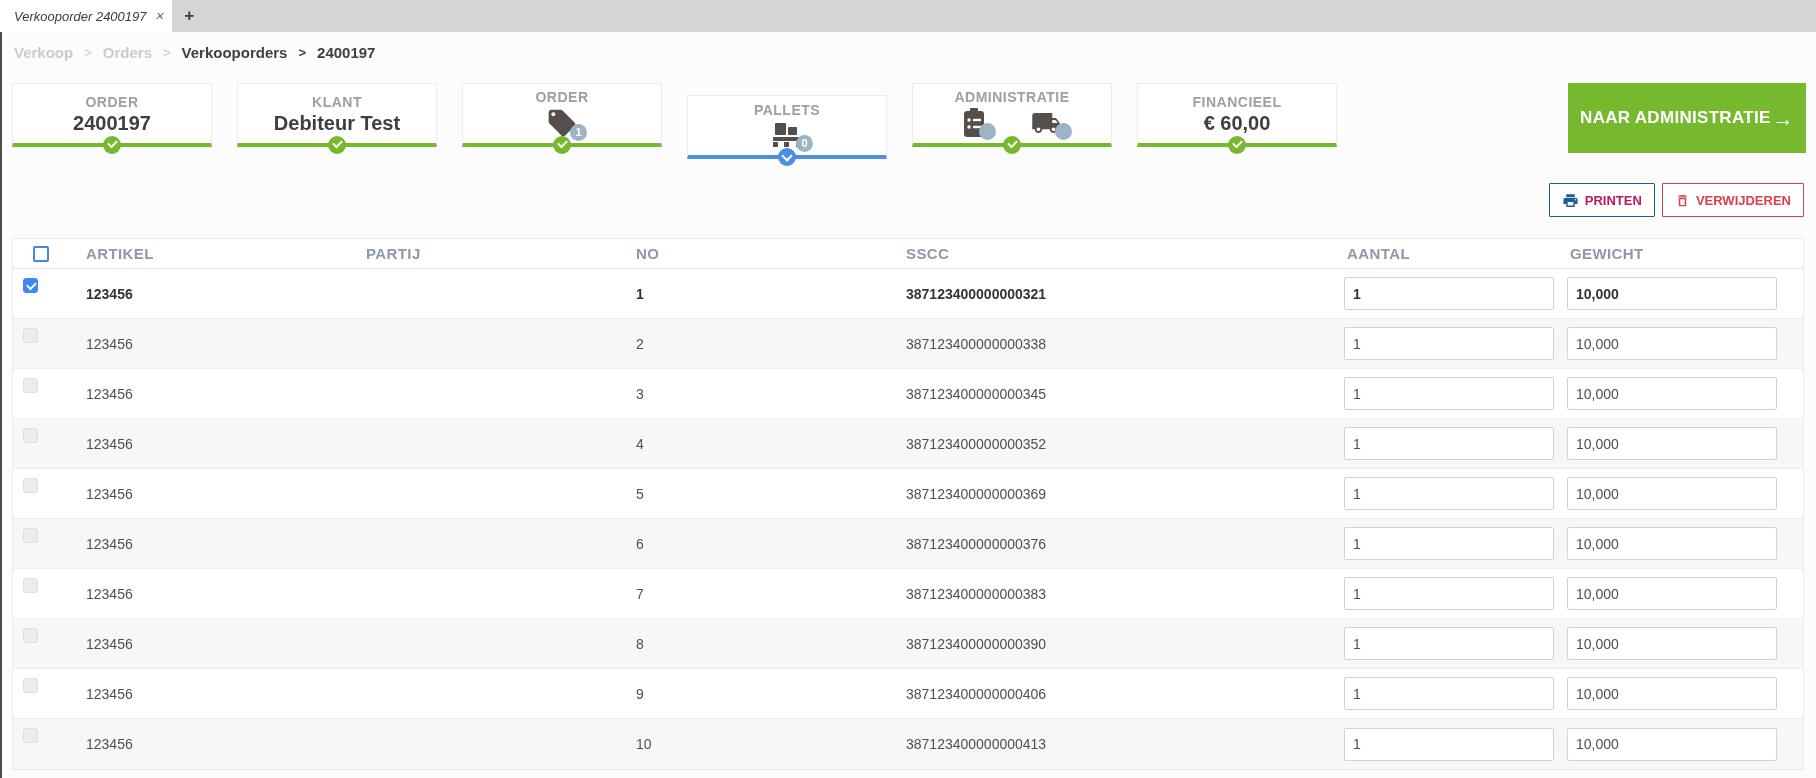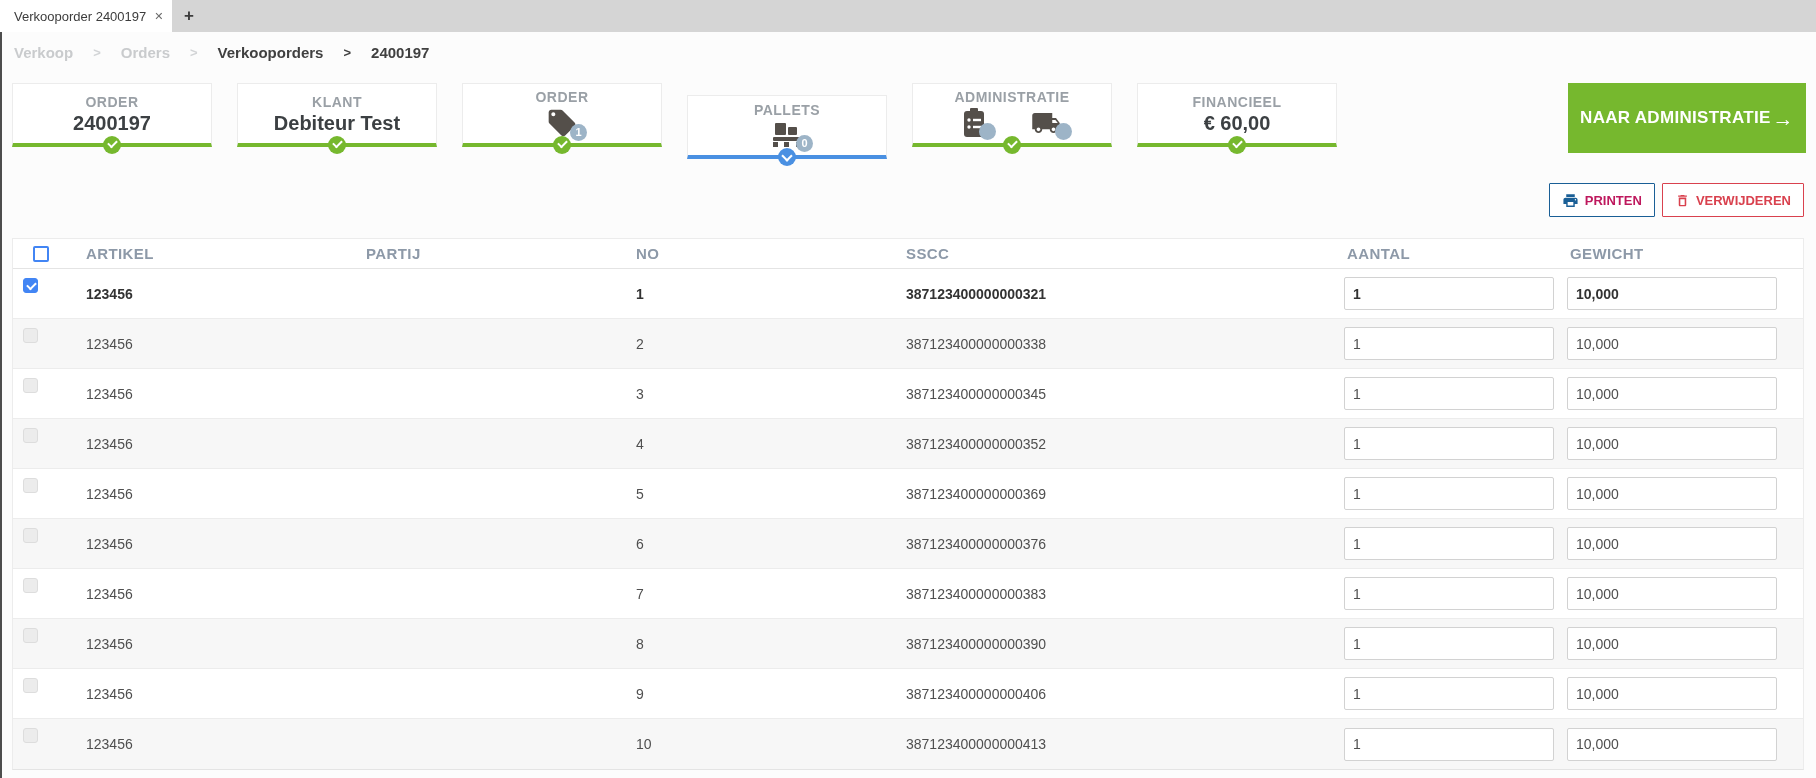--- a/index.html
+++ b/index.html
@@ -1,31 +1,31 @@
 <!DOCTYPE html>
 <html><head>
 <meta charset="utf-8">
 <style>
   * { margin:0; padding:0; box-sizing:border-box; }
   html,body { width:1816px; height:778px; overflow:hidden; }
   body { font-family:"Liberation Sans", sans-serif; background:#fcfcfc; position:relative; }
 
   
-  .tabbar { height:32px; background:#d5d5d5; display:flex; align-items:stretch; }
+  .tabbar { height:32px; background:#d5d5d5; display:flex; align-items:stretch;font-style:italic; }
   .tab-active { background:#ffffff; width:172px; display:flex; align-items:center; padding:0 10px 0 14px; gap:8px; }
   .tab-title { font-size:13px; color:#3c3c3c; white-space:nowrap; }
   .tab-close { font-size:11px; color:#6b6b6b; cursor:pointer; }
   .tab-new { width:34px; display:flex; align-items:center; justify-content:center;
              font-size:17px; font-weight:bold; color:#3c3c3c; cursor:pointer; }
 
   
   .left-edge { position:absolute; left:0; top:32px; bottom:0; width:2px; background:#4d4d4d; z-index:5; }
 
   
-  .breadcrumb { padding:12px 0 0 14px; font-size:15px; font-weight:bold; display:flex; gap:20px; align-items:center; }
+  .breadcrumb { padding:12px 0 0 14px; font-size:15px; font-weight:bold; display:flex; gap:11px; align-items:center; }
   .bc-muted { color:#c9cbcd; }
   .bc-active { color:#404040; }
   .bc-sep { font-size:13px; }
   .bc-sep.bc-muted { color:#d2d4d6; }
 
   
   .cards { position:absolute; left:12px; top:83px; display:flex; gap:25px; }
   .card { width:200px; height:64px; background:#fff; border:1px solid #ececec;
           border-bottom:4px solid #76b82e; position:relative;
           display:flex; flex-direction:column; align-items:center; justify-content:center; }

